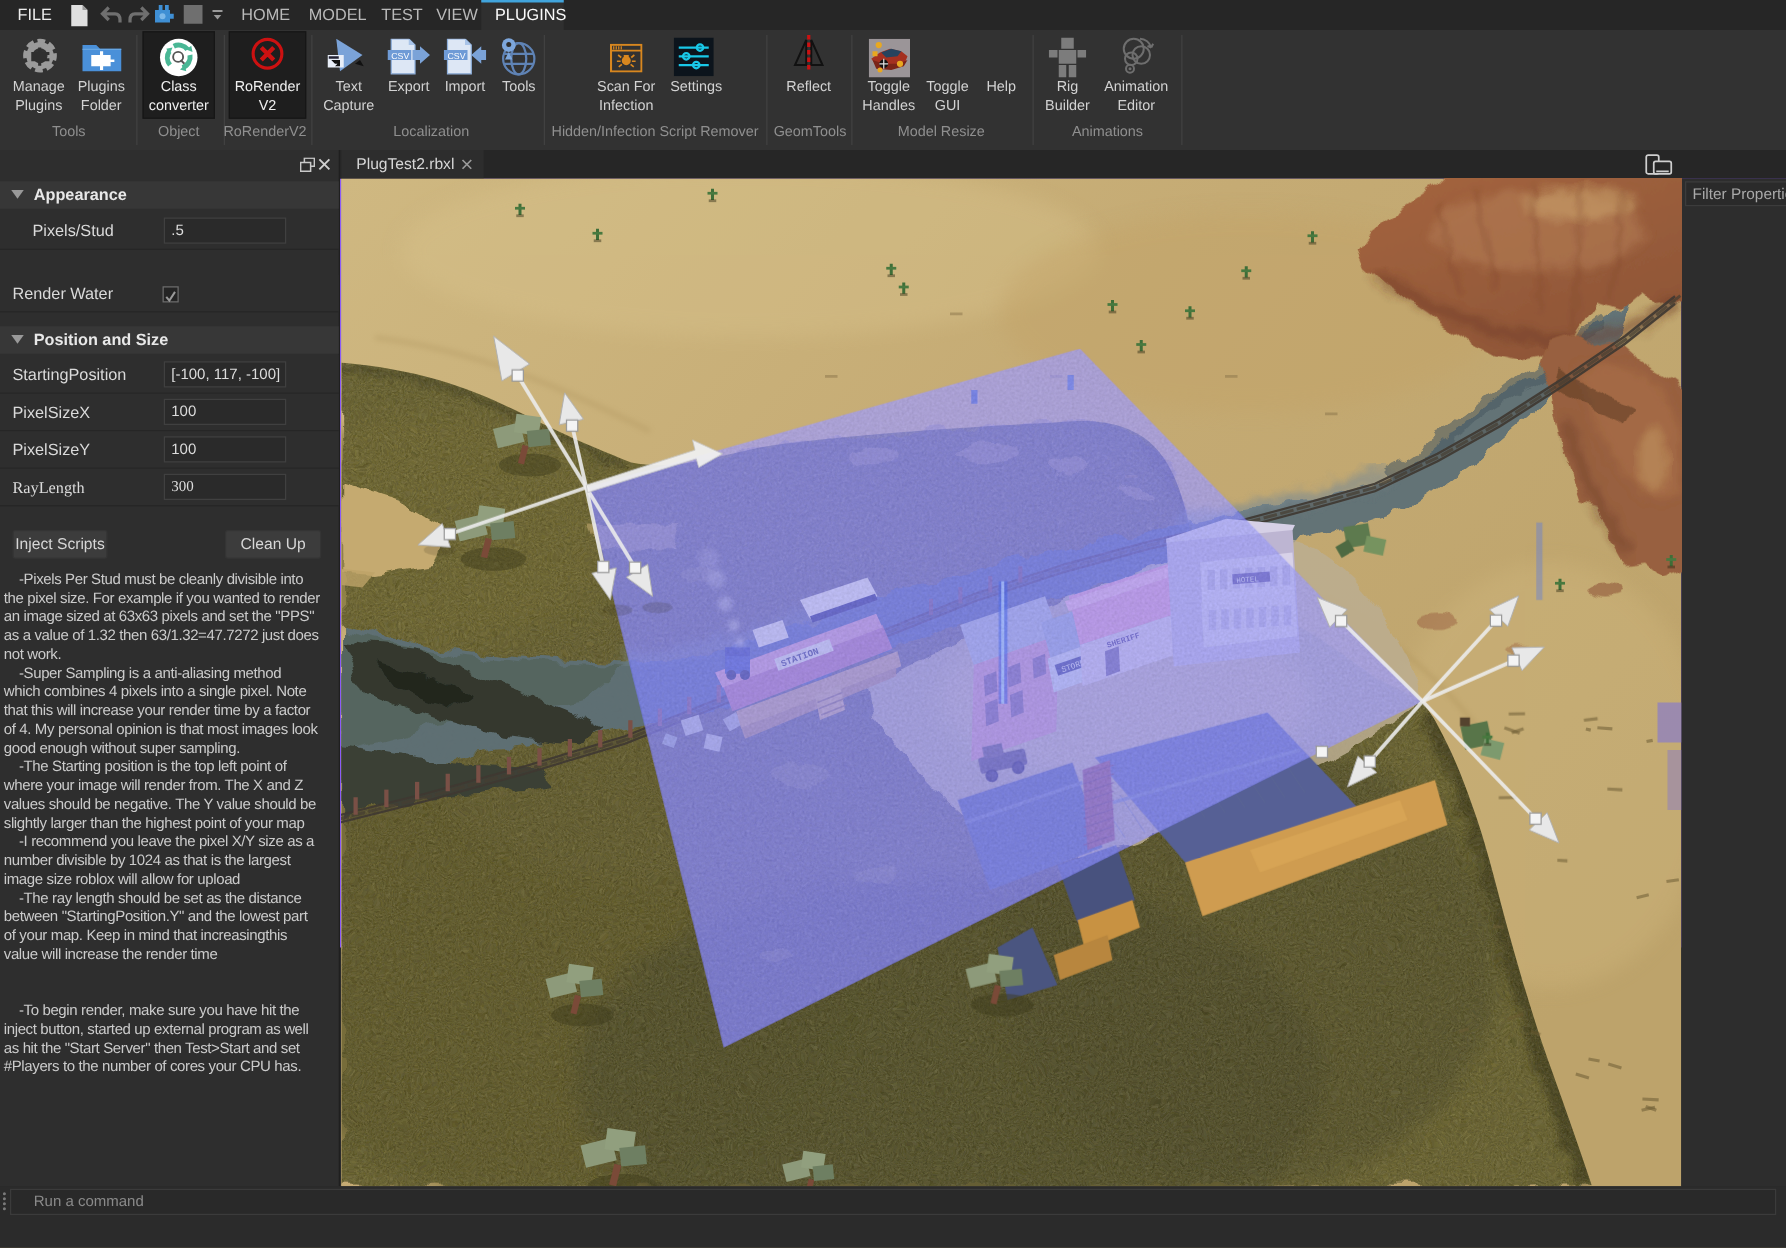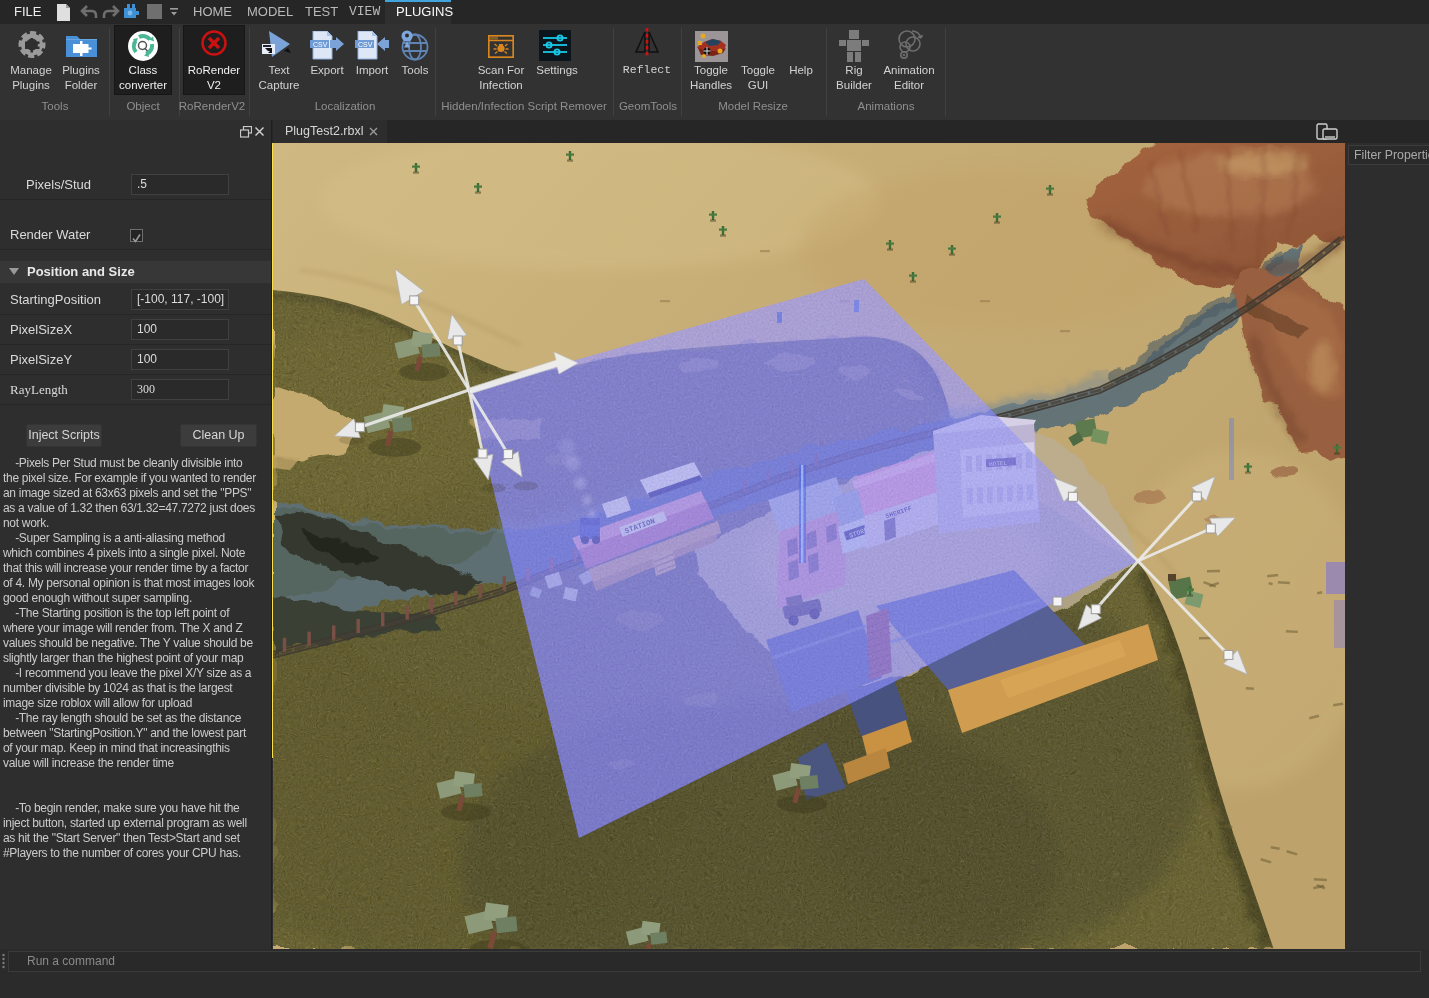--- a/index.html
+++ b/index.html
@@ -1,17 +1,17 @@
 <!DOCTYPE html>
 <html><head>
 <meta charset="utf-8">
 <style>
   * { margin:0; padding:0; box-sizing:border-box; }
   html,body { width:1429px; height:998px; background:#2b2b2b; font-family:"Liberation Sans", sans-serif; overflow:hidden; }
-  #root { position:absolute; left:0; top:0; width:1429px; height:758px; background:#fde047; }
+  #root { position:absolute; left:0; top:0; width:1429px; height:758px; background:#8b5cf6; }
   .abs { position:absolute; }
 
   
   #menubar { left:0; top:0; width:1429px; height:24px; background:#262626; }
   #menubar .mtext { position:absolute; top:4px; font-size:13px; color:#b9b9b9; }
   #plugtab { position:absolute; left:385px; top:0; width:66px; height:24px; background:#2f2f2f; border-top:2px solid #41a4dc; }
   
   #ribbon { left:0; top:24px; width:1429px; height:96px; background:#323232; }
   .rsep { position:absolute; top:4px; width:1px; height:88px; background:#414141; }
   .rlabel { position:absolute; top:76px; font-size:11.5px; color:#8f8f8f; text-align:center; }
@@ -47,21 +47,21 @@
 </style>
 </head>
 <body>
 <div id="root">
   <div id="menubar" class="abs">
     <div id="plugtab"></div>
     <span class="mtext" style="left:14px;color:#ededed;">FILE</span>
     <span class="mtext" style="left:193px;">HOME</span>
     <span class="mtext" style="left:247px;">MODEL</span>
     <span class="mtext" style="left:305px;">TEST</span>
-    <span class="mtext" style="left:349px;font-family:Liberation Mono, monospace;">VIEW</span>
+    <span class="mtext" style="left:349px;">VIEW</span>
     <span class="mtext" style="left:396px;color:#fafafa;">PLUGINS</span>
     <svg class="abs" style="left:55px;top:3px;" width="17" height="19" viewBox="0 0 17 19">
         <path d="M2 1 h9 l4 4 v13 h-13 z" fill="#dfdfdf"></path>
         <path d="M11 1 l4 4 h-4 z" fill="#9a9a9a"></path>
       </svg>
     <svg class="abs" style="left:79px;top:4px;" width="20" height="16" viewBox="0 0 20 16">
         <path d="M8 2 L3 7 L8 12 M3 7 H13 Q17 7 17 12 V14" stroke="#6f6f6f" stroke-width="2.6" fill="none"></path>
       </svg>
     <svg class="abs" style="left:101px;top:4px;" width="20" height="16" viewBox="0 0 20 16">
         <path d="M12 2 L17 7 L12 12 M17 7 H7 Q3 7 3 12 V14" stroke="#6f6f6f" stroke-width="2.6" fill="none"></path>
@@ -226,21 +226,21 @@
     <div class="btnlabel" style="left:1px;top:39px;width:60px;">Manage<br>Plugins</div>
     <div class="btnlabel" style="left:51px;top:39px;width:60px;">Plugins<br>Folder</div>
     <div class="btnlabel" style="left:113px;top:39px;width:60px;color:#efefef;">Class<br>converter</div>
     <div class="btnlabel" style="left:184px;top:39px;width:60px;color:#efefef;">RoRender<br>V2</div>
     <div class="btnlabel" style="left:249px;top:39px;width:60px;">Text<br>Capture</div>
     <div class="btnlabel" style="left:297px;top:39px;width:60px;">Export</div>
     <div class="btnlabel" style="left:342px;top:39px;width:60px;">Import</div>
     <div class="btnlabel" style="left:385px;top:39px;width:60px;">Tools</div>
     <div class="btnlabel" style="left:455px;top:39px;width:92px;">Scan For<br>Infection</div>
     <div class="btnlabel" style="left:527px;top:39px;width:60px;">Settings</div>
-    <div class="btnlabel" style="left:617px;top:39px;width:60px;font-family:Liberation Mono, monospace;">Reflect</div>
+    <div class="btnlabel" style="left:617px;top:39px;width:60px;">Reflect</div>
     <div class="btnlabel" style="left:681px;top:39px;width:60px;">Toggle<br>Handles</div>
     <div class="btnlabel" style="left:728px;top:39px;width:60px;">Toggle<br>GUI</div>
     <div class="btnlabel" style="left:771px;top:39px;width:60px;">Help</div>
     <div class="btnlabel" style="left:824px;top:39px;width:60px;">Rig<br>Builder</div>
     <div class="btnlabel" style="left:874px;top:39px;width:70px;">Animation<br>Editor</div>
     <div class="rlabel" style="left:25px;width:60px;">Tools</div>
     <div class="rlabel" style="left:113px;width:60px;">Object</div>
     <div class="rlabel" style="left:172px;width:80px;">RoRenderV2</div>
     <div class="rlabel" style="left:295px;width:100px;">Localization</div>
     <div class="rlabel" style="left:436px;width:176px;">Hidden/Infection Script Remover</div>
@@ -812,20 +812,24 @@
   <div id="lpanel" class="abs">
     <svg class="abs" style="left:240px;top:6px;" width="12" height="12" viewBox="0 0 12 12">
         <g fill="none" stroke="#c9c9c9" stroke-width="1.2">
           <rect x="3.5" y="0.5" width="8" height="6.5"></rect>
           <rect x="0.5" y="4" width="8" height="7" fill="#2e2e2e"></rect>
         </g>
       </svg>
     <svg class="abs" style="left:254px;top:6px;" width="11" height="11" viewBox="0 0 11 11">
         <path d="M1.5 1.5 L9.5 9.5 M9.5 1.5 L1.5 9.5" stroke="#cfcfcf" stroke-width="1.5"></path>
       </svg>
+    <div class="phead" style="top:25px;">
+        <span class="tri"></span>
+        <span class="ht">Appearance</span>
+      </div>
     <div class="prow" style="top:48px;height:32px;">
         <span class="lab" style="top:9px;margin-left:16px;">Pixels/Stud</span>
         <div class="pinput" style="top:6px;">.5</div>
       </div>
     <div class="prow" style="top:100px;height:30px;">
         <span class="lab">Render Water</span>
         <div class="abs" style="left:130px;top:9px;width:13px;height:13px;border:1px solid #6e6e6e;background:#242424;"><svg width="11" height="11" viewBox="0 0 11 11">
             <path d="M2 5.5 L4.5 8.5 L9 1.5" stroke="#9a9a9a" stroke-width="1.6" fill="none"></path>
           </svg></div>
       </div>
@@ -842,21 +846,21 @@
         <div class="pinput">100</div>
       </div>
     <div class="prow" style="top:225px;height:30px;">
         <span class="lab">PixelSizeY</span>
         <div class="pinput">100</div>
       </div>
     <div class="prow" style="top:255px;height:30px;font-family:Liberation Serif, serif;">
         <span class="lab">RayLength</span>
         <div class="pinput">300</div>
       </div>
-    <div class="pbtn" style="left:26px;top:304px;width:76px;height:23px;line-height:21px;">Inject Scripts</div>
+    <div class="pbtn" style="left:10px;top:304px;width:76px;height:23px;line-height:21px;">Inject Scripts</div>
     <div class="pbtn" style="left:180px;top:304px;width:77px;height:23px;line-height:21px;">Clean Up</div>
     <div id="helptext">    -Pixels Per Stud must be cleanly divisible into
 the pixel size. For example if you wanted to render
 an image sized at 63x63 pixels and set the "PPS"
 as a value of 1.32 then 63/1.32=47.7272 just does
 not work.
     -Super Sampling is a anti-aliasing method
 which combines 4 pixels into a single pixel. Note
 that this will increase your render time by a factor
 of 4. My personal opinion is that most images look

